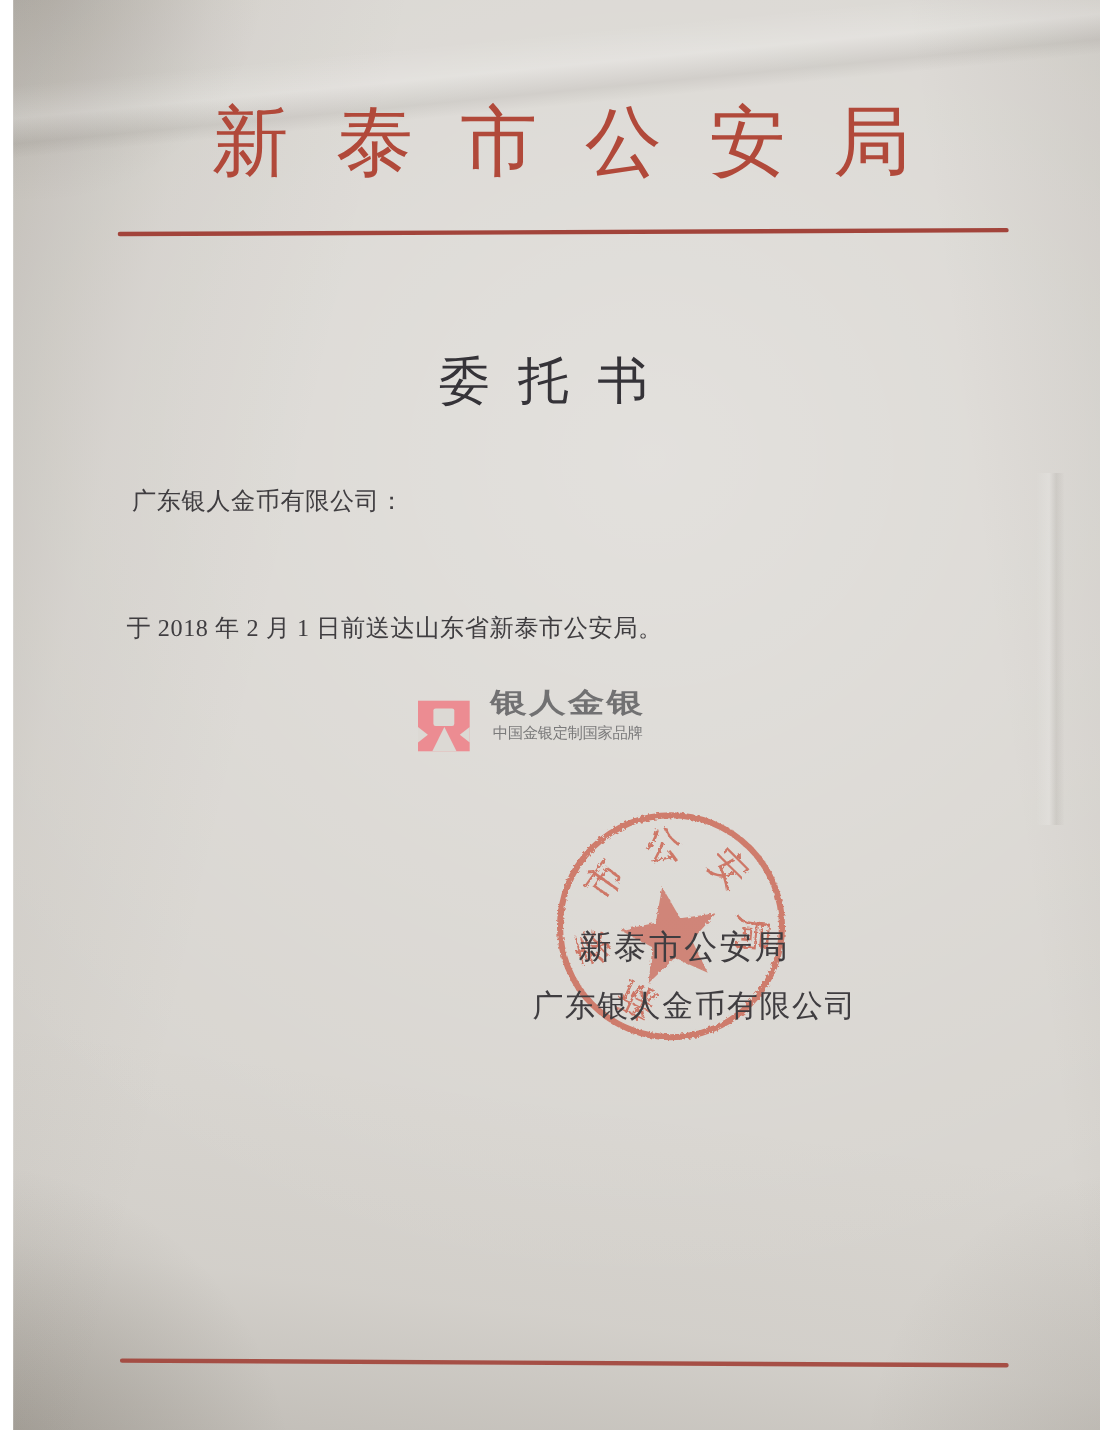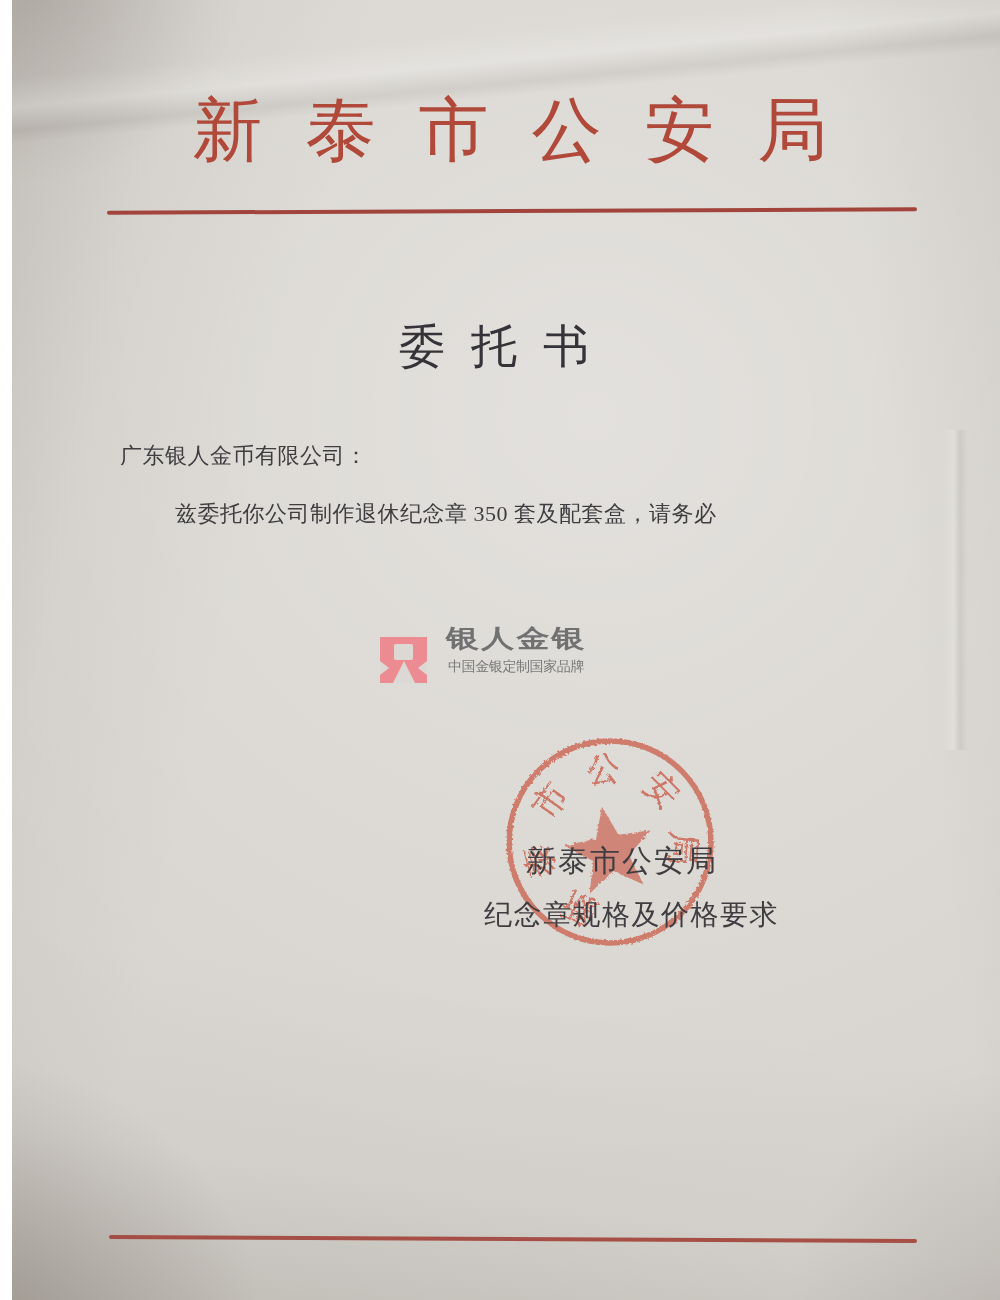--- a/index.html
+++ b/index.html
@@ -74,21 +74,21 @@
   <div class="fold"></div>
   <div class="crease"></div>
 
   <div class="letterhead" style="color:#b1493a;">新泰市公安局</div>
 
   <div class="rule rule-top" style="background:#a2443b;"></div>
 
   <div class="doc-title" style="color:#353338;">委托书</div>
 
   <div class="bodyline l1" style="color:#3f3d40;">广东银人金币有限公司：</div>
-  <div class="bodyline l2" style="color:#3f3d40;">兹委托你公司制作退休纪念章 350 套及配套盒，请务必</div>
+  <div class="bodyline l3" style="color:#3f3d40;">于 2018 年 2 月 1 日前送达山东省新泰市公安局。</div>
 
   <div class="wm-logo">
     <div class="sq" style="background:#ee8289;"></div>
     <div class="hole"></div>
     <div class="wedge"></div>
     <div class="notchL"></div>
     <div class="notchR"></div>
   </div>
   <div class="wm-brand">银人金银</div>
   <div class="wm-slogan">中国金银定制国家品牌</div>
@@ -110,17 +110,17 @@
           <text transform="translate(50.2,68.1) rotate(-55)" dominant-baseline="central" fill="#c8523d">市</text>
           <text transform="translate(103.6,37.3) rotate(-5)" dominant-baseline="central" fill="#c8523d">公</text>
           <text transform="translate(161.6,58.4) rotate(45)" dominant-baseline="central" fill="#c8523d">安</text>
           <text transform="translate(182.7,116.4) rotate(95)" dominant-baseline="central" fill="#c8523d">局</text>
         </g>
       </g>
     </svg>
   </div>
 
   <div class="sign" style="color:#3f3d40;">新泰市公安局</div>
-  <div class="date" style="color:#3f3d40;">纪念章规格及价格要求</div>
+  <div class="date" style="color:#3f3d40;">广东银人金币有限公司</div>
 
   <div class="rule rule-bottom" style="background:#a2443b;"></div>
 
 </div>
 
 </body></html>

